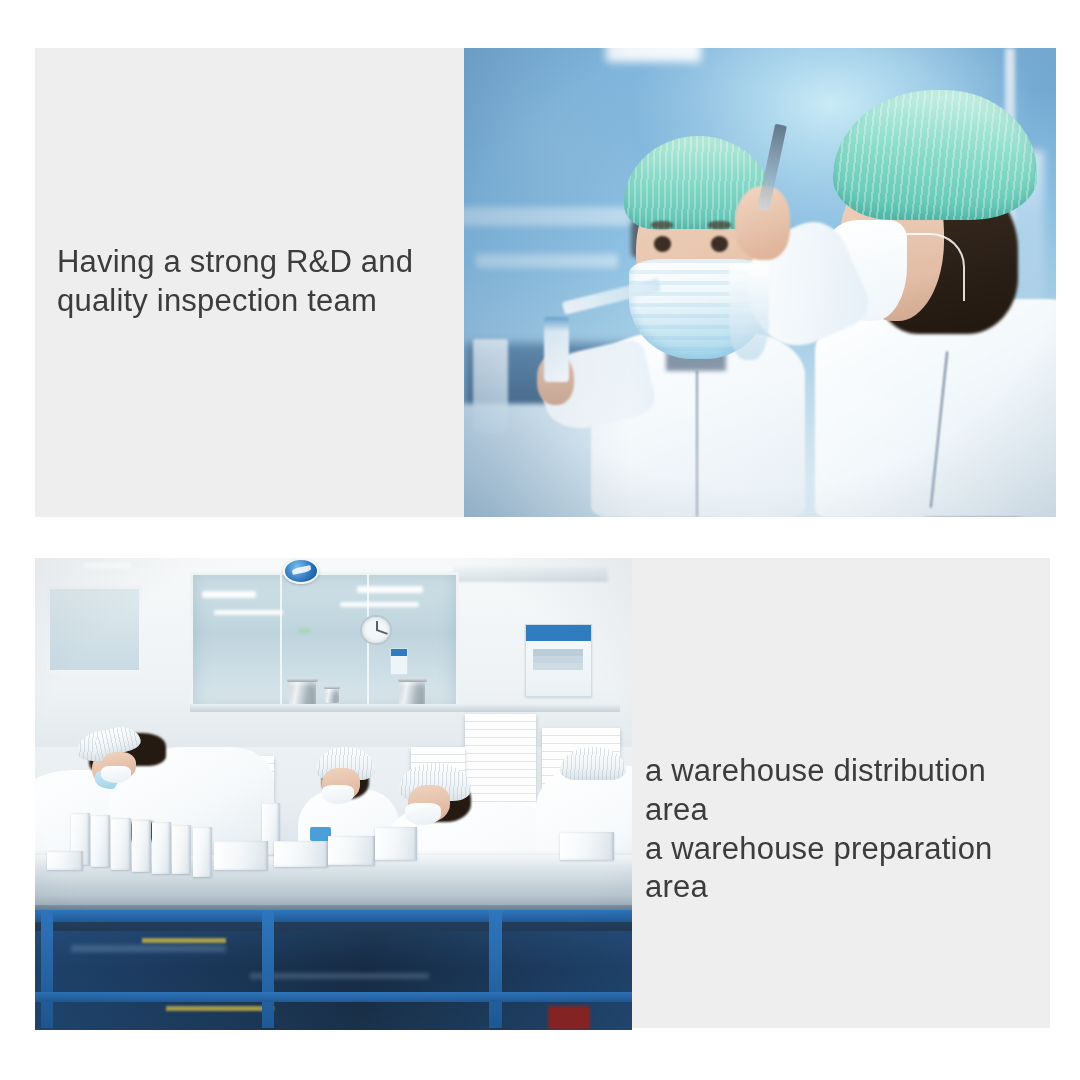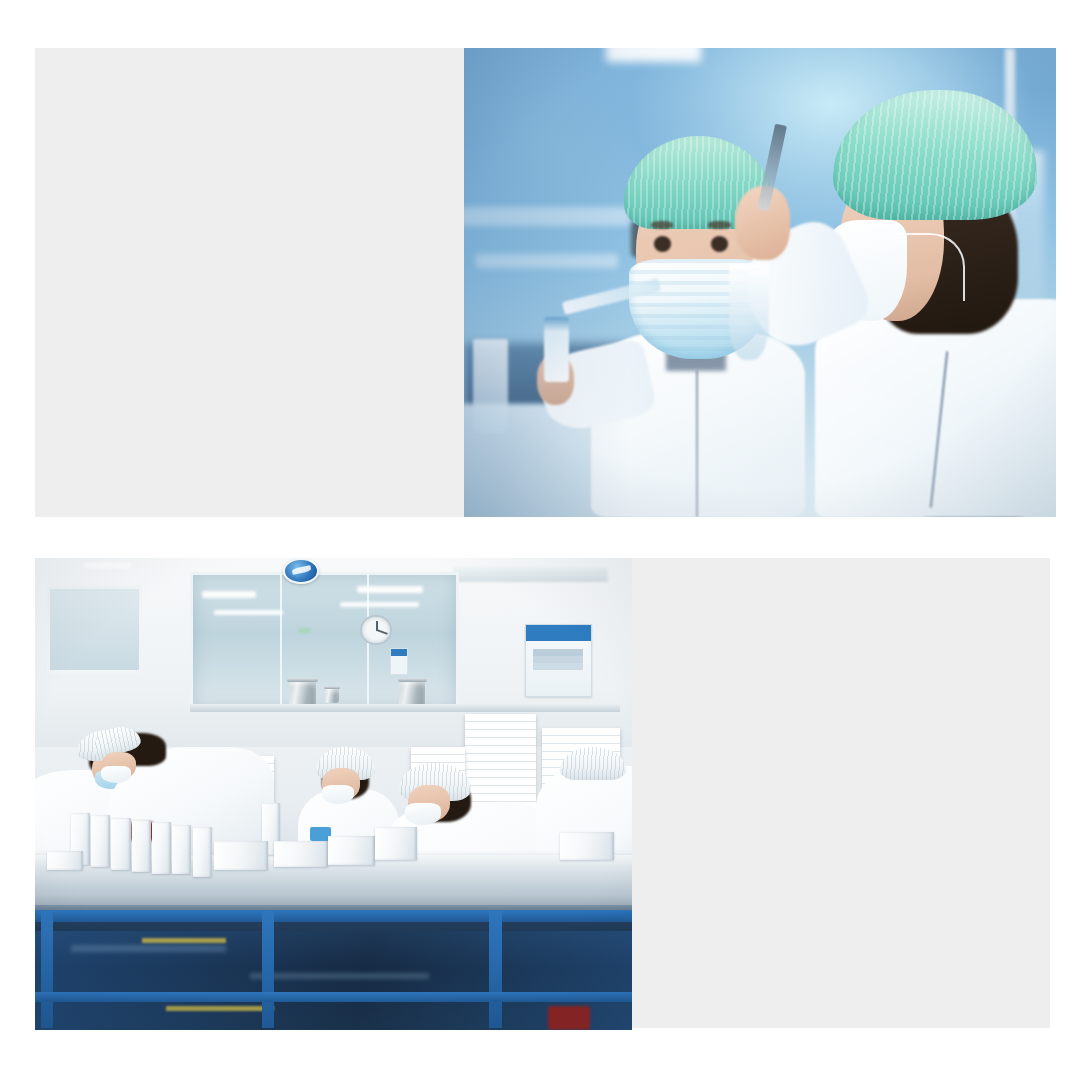--- a/index.html
+++ b/index.html
@@ -471,20 +471,22 @@
     pointer-events: none;
   }
 </style>
 </head>
 <body>
 
 <div class="page">
 
   <div class="panel" id="section-top-panel"></div>
 
+  <div class="caption" id="caption-rd">Having a strong R&amp;D and
+quality inspection team</div>
 
   <div class="photo" id="photo-lab">
     <div class="lab-bg"></div>
 
     <div class="lab-toplight"></div>
     <div class="lab-shelf" style="left:-2%; top:34%; width:30%; height:4%;"></div>
     <div class="lab-shelf" style="left:2%; top:44%; width:24%; height:3%;"></div>
     <div class="lab-rack"></div>
     <div class="lab-pole"></div>
     <div class="lab-dark-counter"></div>
@@ -527,20 +529,22 @@
       <div class="wB-tool"></div>
       <div class="wB-flask"></div>
     </div>
 
     <div class="lab-haze"></div>
     <div class="wh-vignette"></div>
   </div>
 
   <div class="panel" id="section-bottom-panel"></div>
 
+  <div class="caption" id="caption-warehouse">a warehouse distribution area
+a warehouse preparation area</div>
 
   <div class="photo" id="photo-warehouse">
     <div class="wh-bg"></div>
     <div class="wh-wall"></div>
 
     <div class="wh-duct"></div>
 
     <div class="wh-window">
       <div class="wh-window-mullion" style="left:33%;"></div>
       <div class="wh-window-mullion" style="left:66%;"></div>

